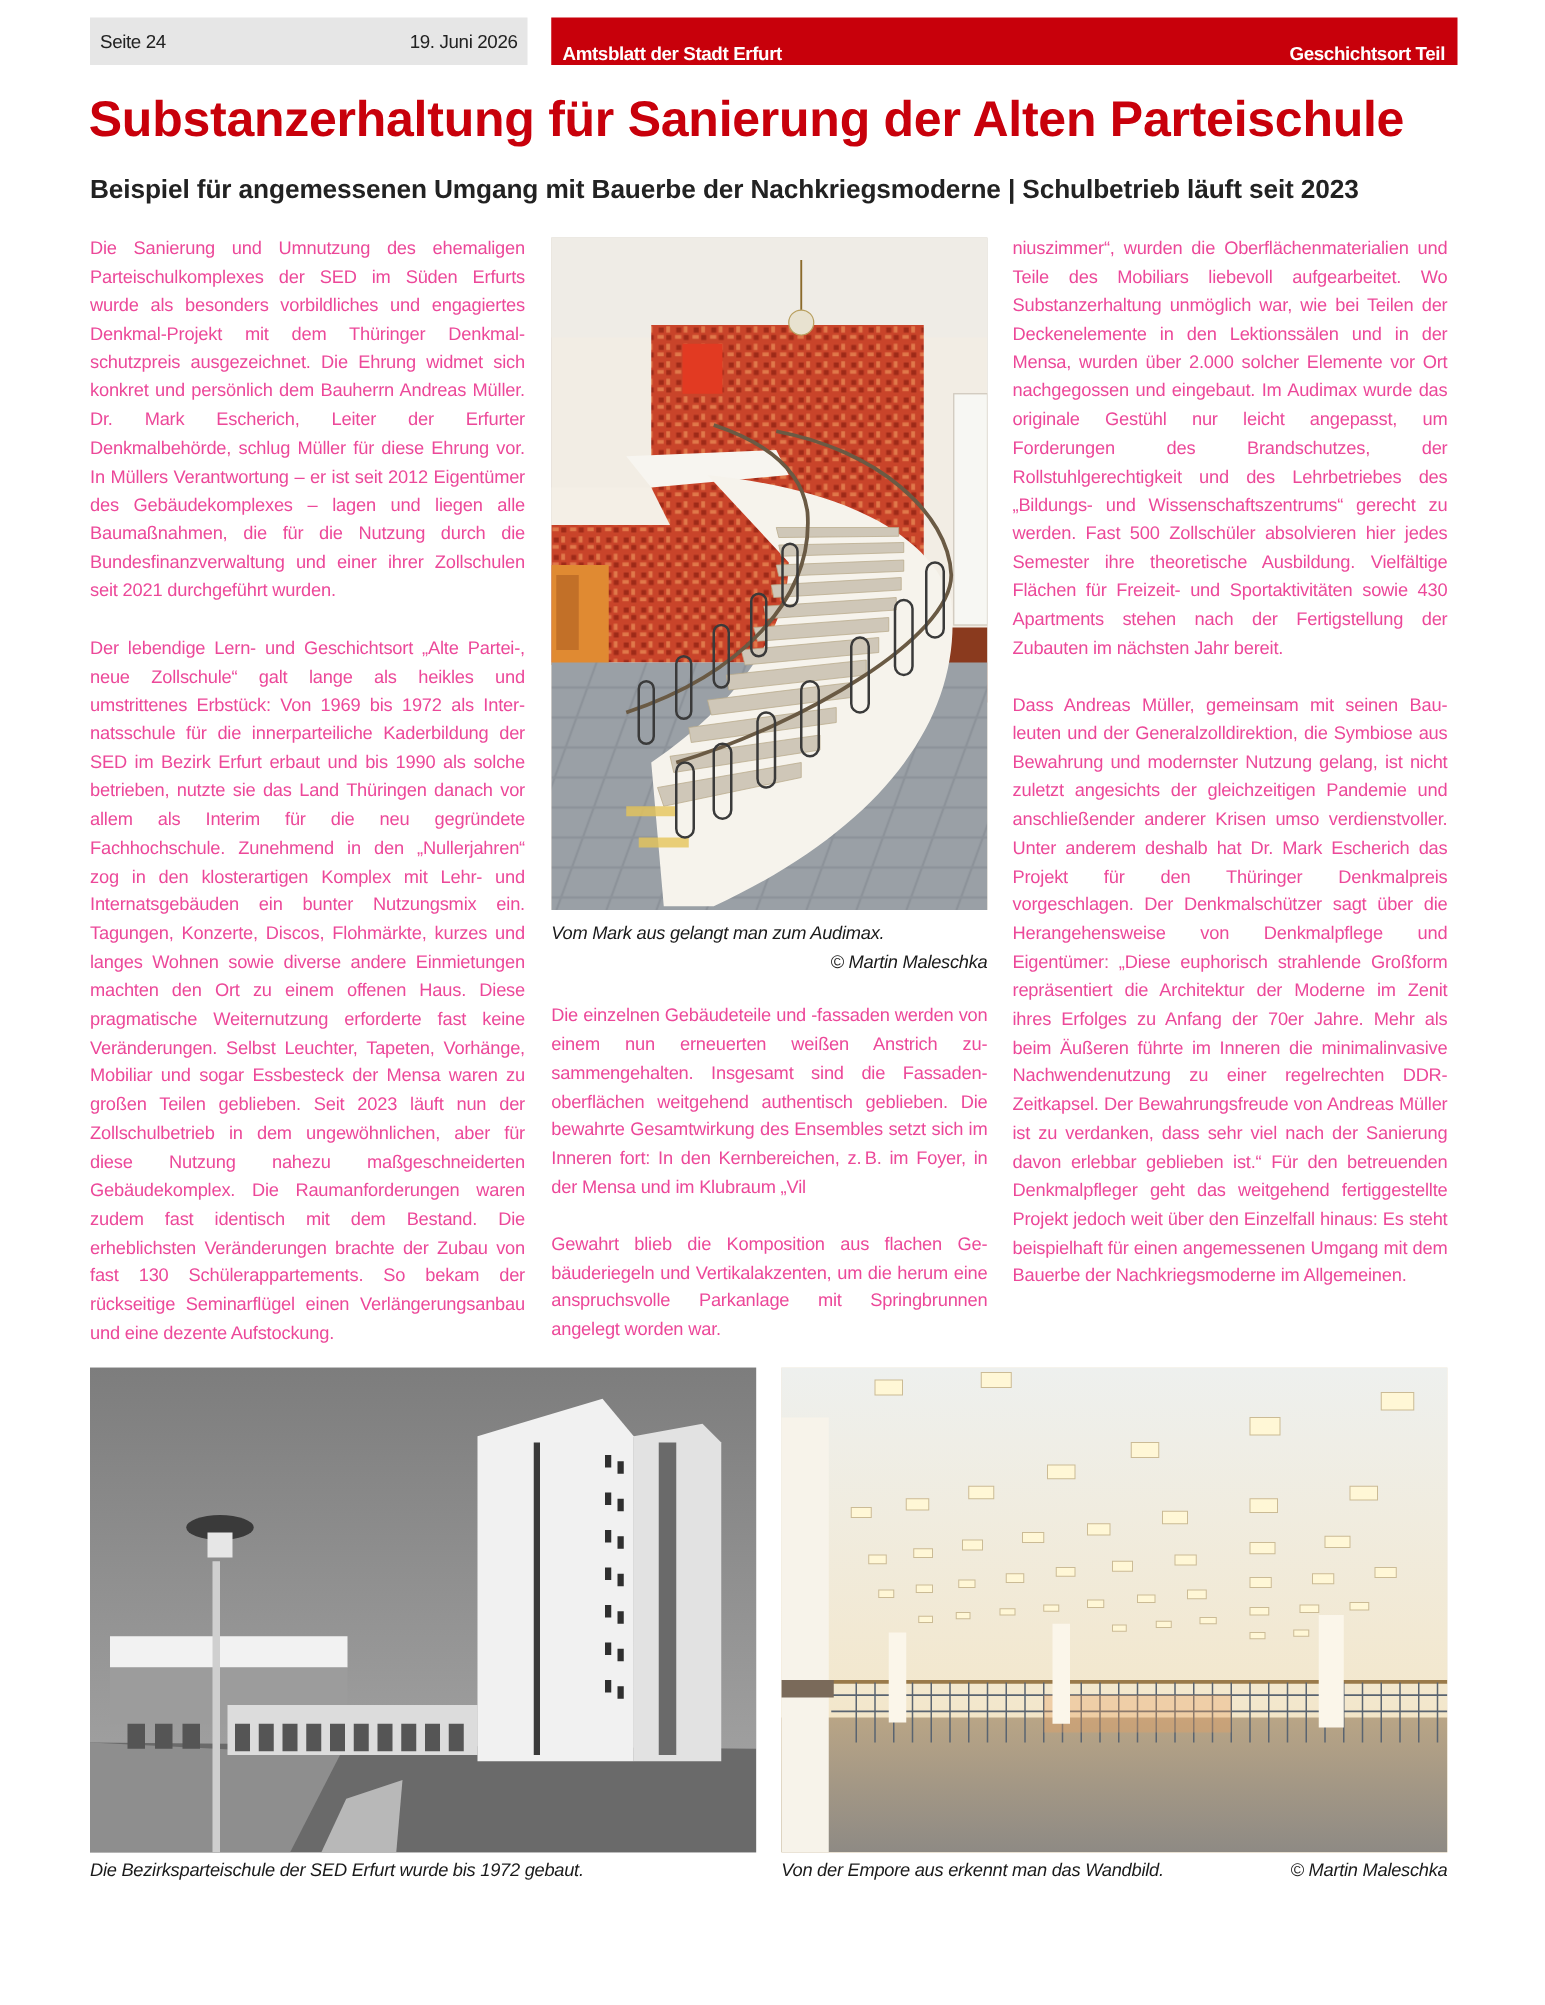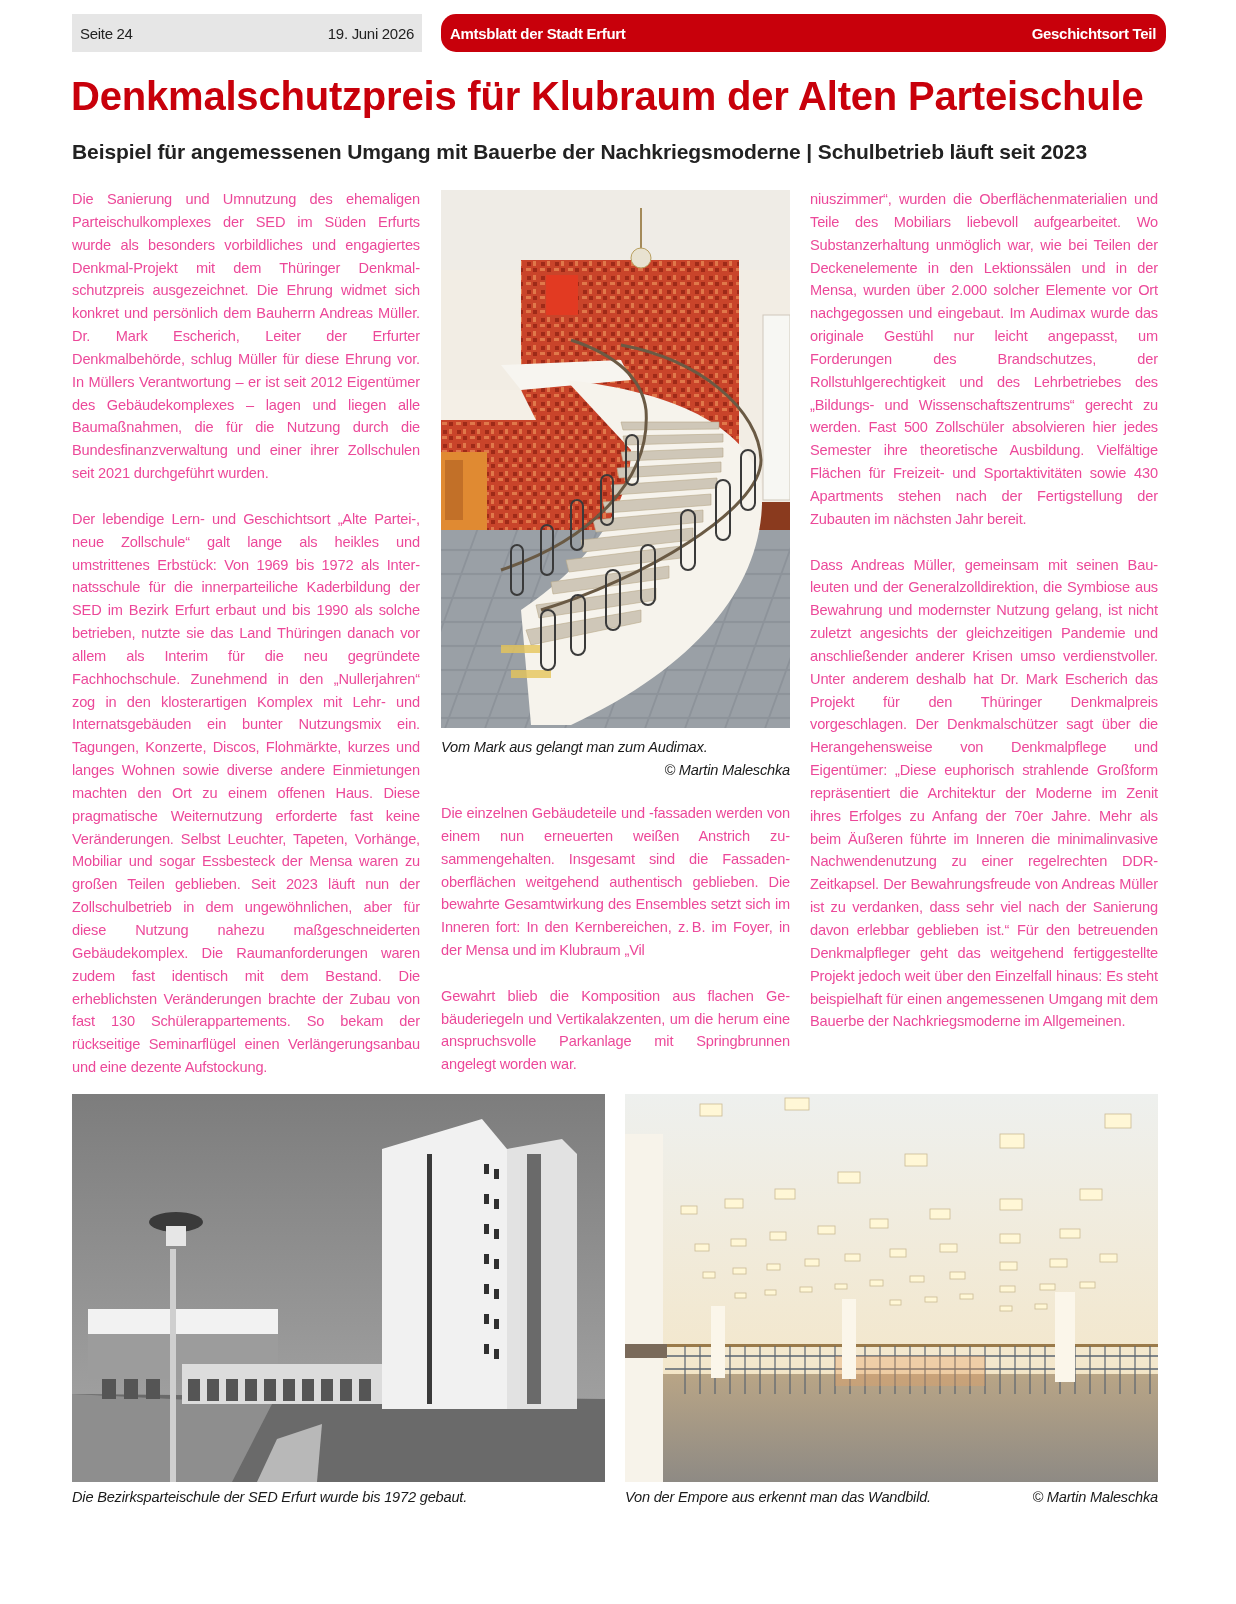--- a/index.html
+++ b/index.html
@@ -12,23 +12,23 @@
   }
   
   .hdr-left {
     position: absolute; left: 72px; top: 14px; width: 350px; height: 38px;
     background: #e6e6e6; display: flex; align-items: center;
     justify-content: space-between; padding: 0 8px 0 8px;
     font-size: 15px; color: #222; letter-spacing: -0.3px;
   }
   .hdr-right {
     position: absolute; left: 441px; top: 14px; width: 725px; height: 38px;
-    background: #c8000b; display: flex; align-items: center;
+    background: #c8000b; display: flex; align-items: flex-end;
     justify-content: space-between; padding: 0 10px 0 9px;
-    font-size: 15px; color: #ffffff; font-weight: bold; letter-spacing: -0.3px; border-radius: 15px;
+    font-size: 15px; color: #ffffff; font-weight: bold; letter-spacing: -0.3px;
   }
   
   .title {
     position: absolute; left: 71px; top: 74px; width: 1100px;
     font-size: 40px; font-weight: bold; color: #c8000b; letter-spacing: -0.2px;
     white-space: nowrap;
   }
   .subtitle {
     position: absolute; left: 72px; top: 140px; width: 1100px;
     font-size: 21px; color: #222; letter-spacing: -0.1px; white-space: nowrap;
@@ -66,21 +66,21 @@
 
 <div class="hdr-left">
   <span>Seite 24</span>
   <span>19. Juni 2026</span>
 </div>
 <div class="hdr-right">
   <span>Amtsblatt der Stadt Erfurt</span>
   <span>Geschichtsort Teil</span>
 </div>
 
-<h1 class="title">Denkmalschutzpreis für Klubraum der Alten Parteischule</h1>
+<h1 class="title">Substanzerhaltung für Sanierung der Alten Parteischule</h1>
 <h2 class="subtitle">Beispiel für angemessenen Umgang mit Bauerbe der Nachkriegsmoderne | Schulbetrieb läuft seit 2023</h2>
 
 <div class="col col1">
   <p>Die Sanierung und Umnutzung des ehemaligen Parteischulkomplexes der SED im Süden Erfurts wurde als besonders vorbildliches und engagier­tes Denkmal-Projekt mit dem Thüringer Denkmal­schutzpreis ausgezeichnet. Die Ehrung widmet sich konkret und persönlich dem Bauherrn And­reas Müller. Dr. Mark Escherich, Leiter der Erfurter Denkmalbehörde, schlug Müller für diese Ehrung vor. In Müllers Verantwortung – er ist seit 2012 Eigentümer des Gebäudekomplexes – lagen und liegen alle Baumaßnahmen, die für die Nutzung durch die Bundesfinanzverwaltung und einer ihrer Zollschulen seit 2021 durchgeführt wurden.</p>
   <p>Der lebendige Lern- und Geschichtsort „Alte Par­tei-, neue Zollschule“ galt lange als heikles und umstrittenes Erbstück: Von 1969 bis 1972 als Inter­natsschule für die innerparteiliche Kaderbildung der SED im Bezirk Erfurt erbaut und bis 1990 als solche betrieben, nutzte sie das Land Thüringen danach vor allem als Interim für die neu gegründe­te Fachhochschule. Zunehmend in den „Nullerjah­ren“ zog in den klosterartigen Komplex mit Lehr- und Internatsgebäuden ein bunter Nutzungsmix ein. Tagungen, Konzerte, Discos, Flohmärkte, kurzes und langes Wohnen sowie diverse andere Einmietungen machten den Ort zu einem offenen Haus. Diese pragmatische Weiternutzung erfor­derte fast keine Veränderungen. Selbst Leuchter, Tapeten, Vorhänge, Mobiliar und sogar Essbesteck der Mensa waren zu großen Teilen geblieben. Seit 2023 läuft nun der Zollschulbetrieb in dem unge­wöhnlichen, aber für diese Nutzung nahezu maß­geschneiderten Gebäudekomplex. Die Rauman­forderungen waren zudem fast identisch mit dem Bestand. Die erheblichsten Veränderungen brach­te der Zubau von fast 130 Schülerappartements. So bekam der rückseitige Seminarflügel einen Ver­längerungsanbau und eine dezente Aufstockung.</p>
 </div>
 
 <div class="photo photo-stair">
   <svg viewBox="0 0 349 538" preserveAspectRatio="none">
     <defs>

